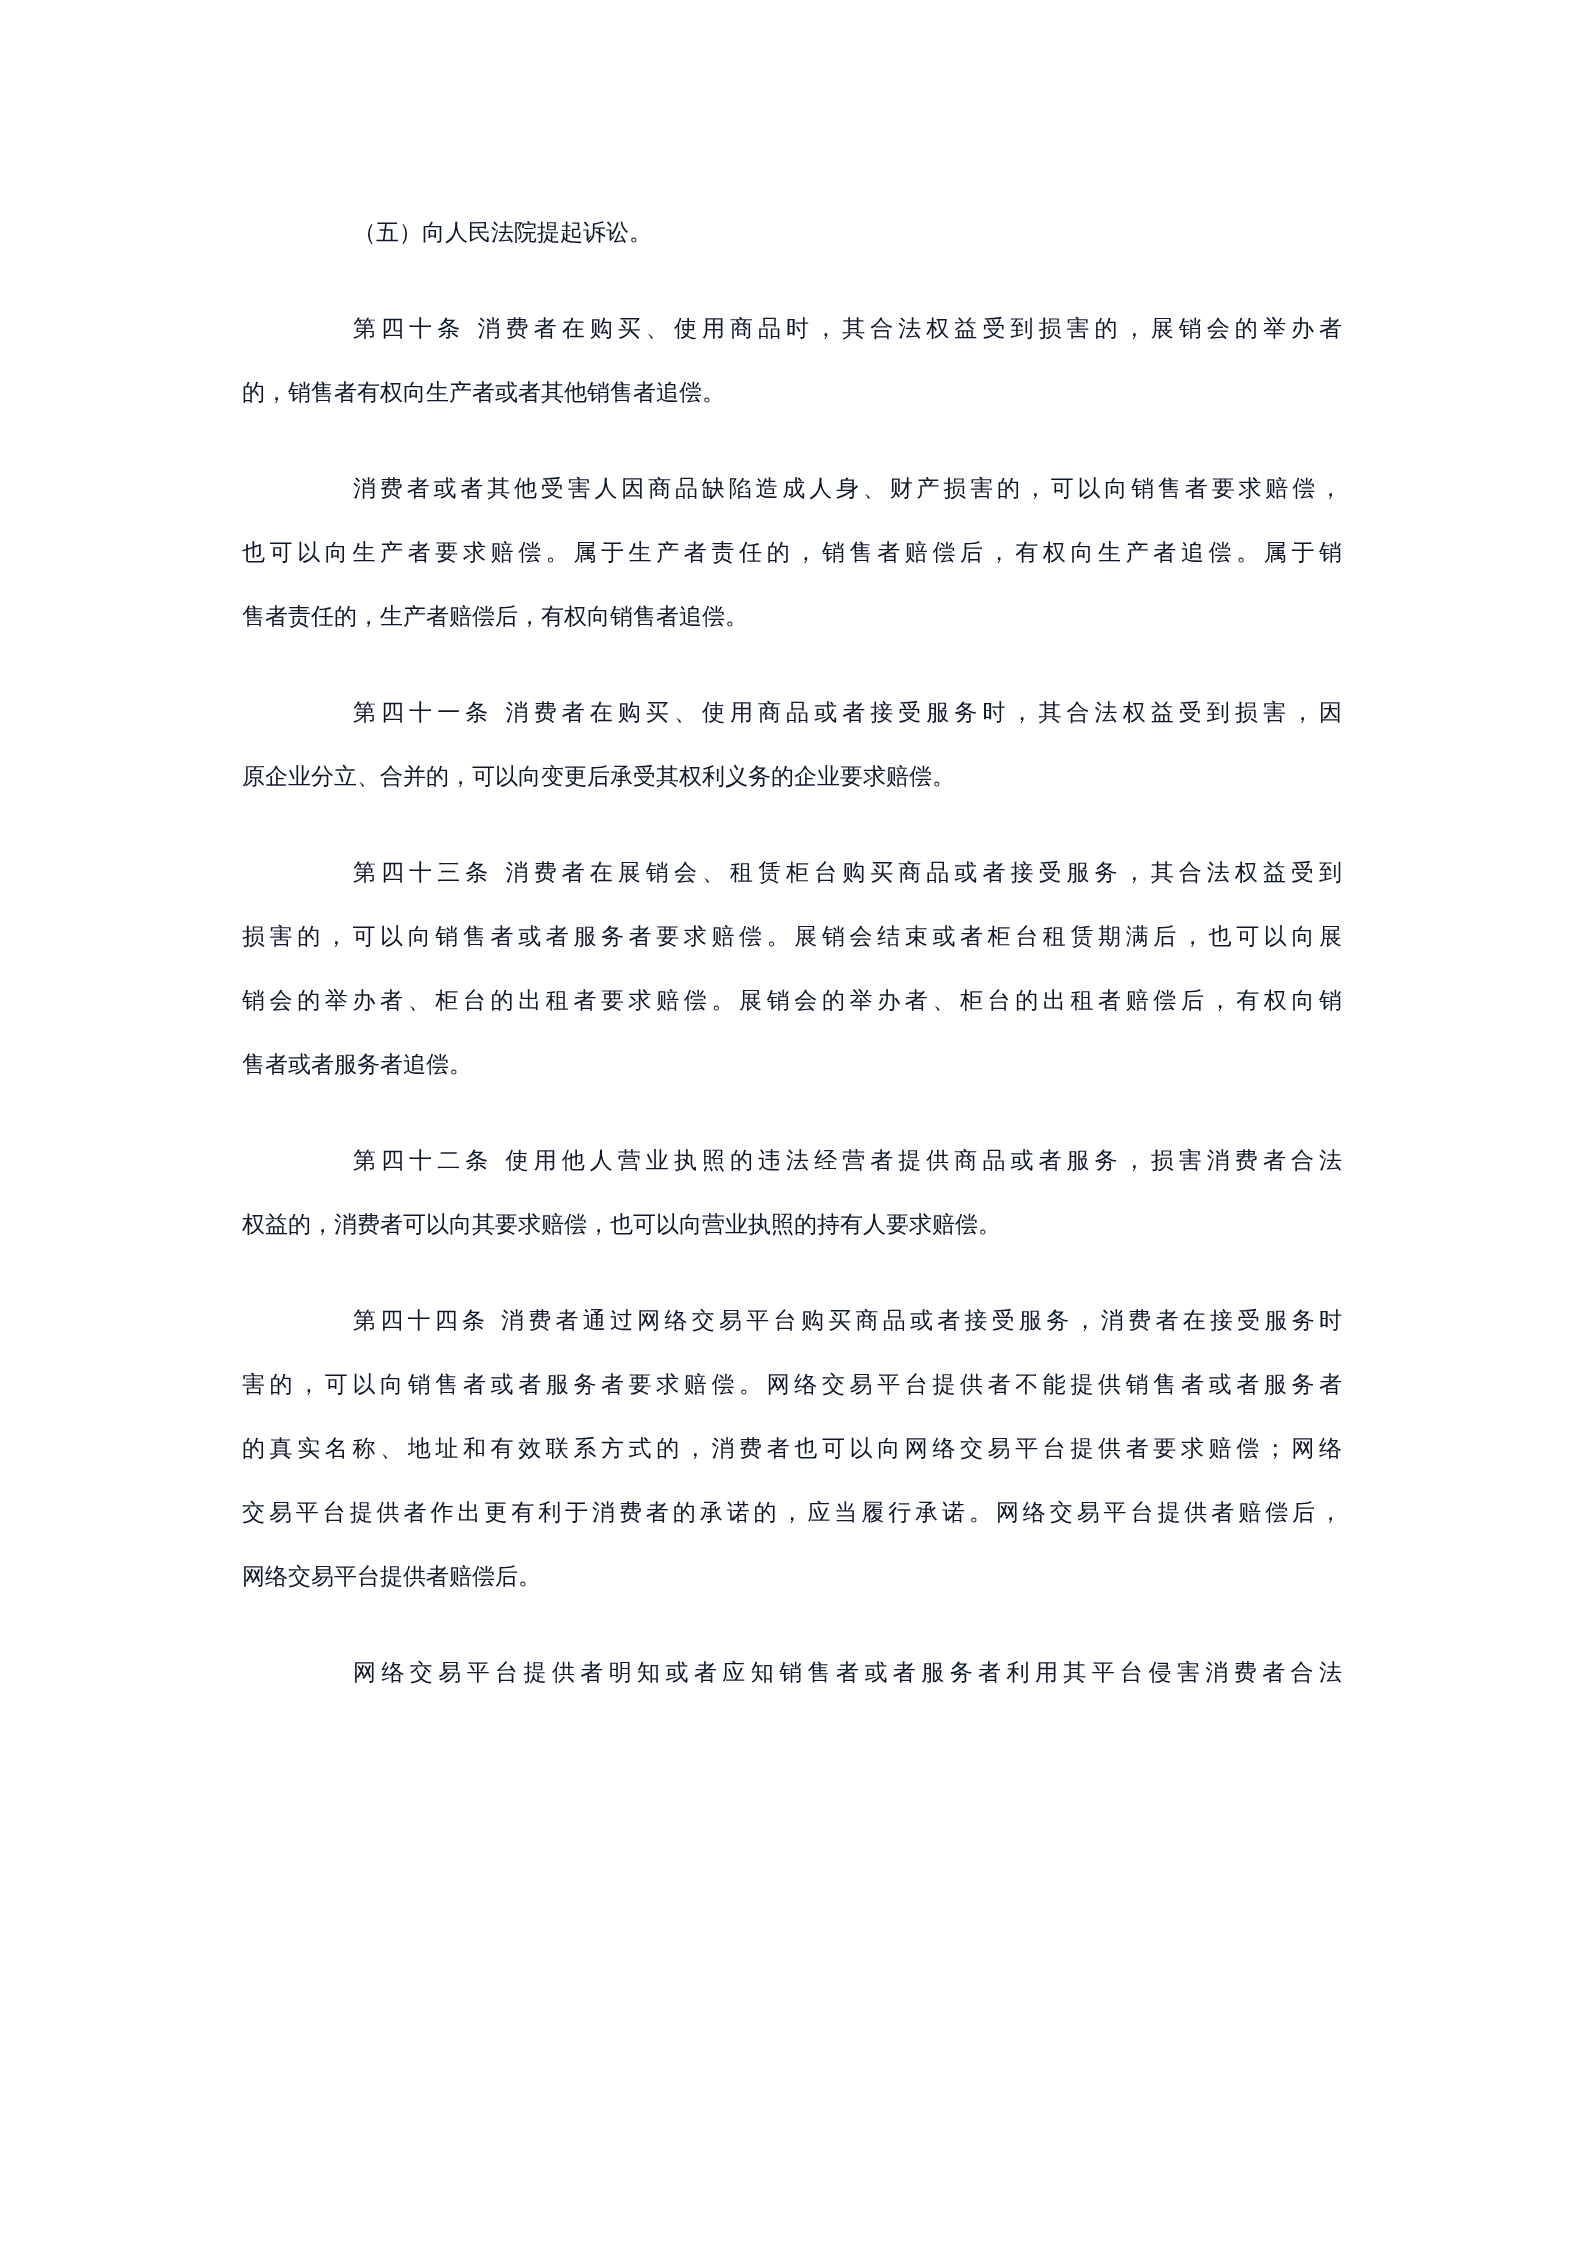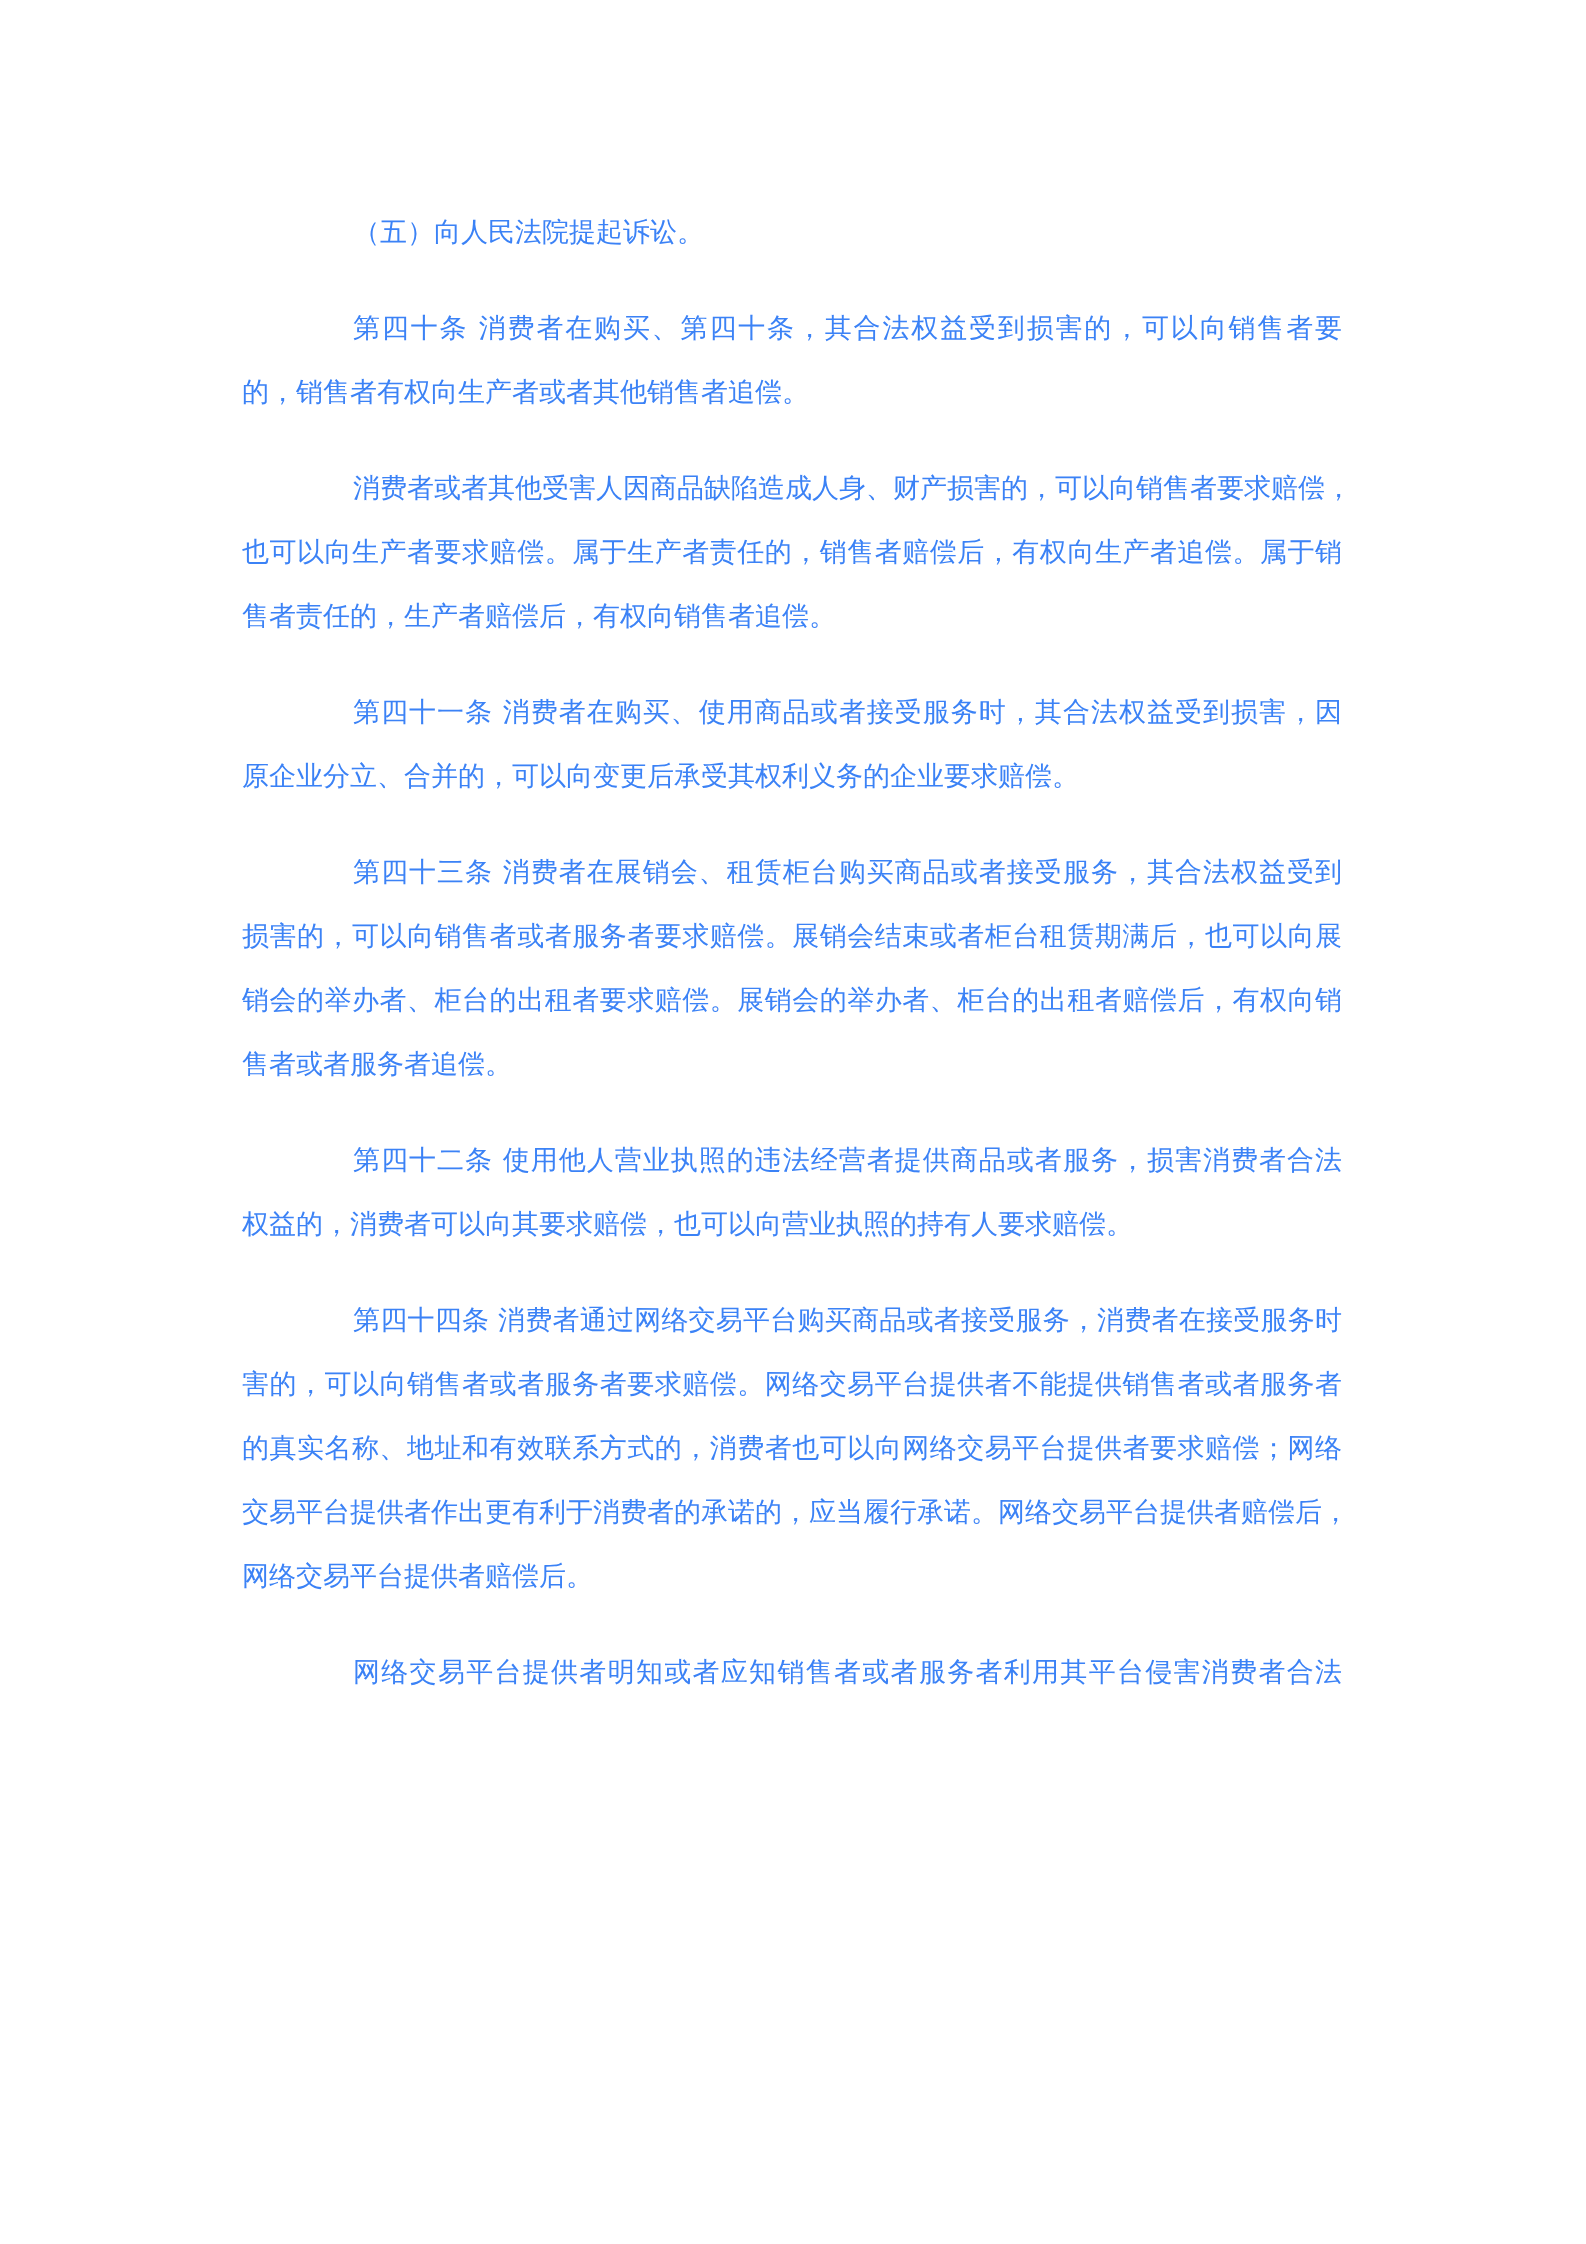--- a/index.html
+++ b/index.html
@@ -1,39 +1,39 @@
 <!DOCTYPE html>
 <html><head>
 <meta charset="utf-8">
 <style>
   html, body { margin: 0; padding: 0; background: #ffffff; }
   body { width: 1586px; height: 2244px; position: relative; overflow: hidden; }
   .page {
     position: absolute; left: 242px; top: 200px; width: 1100px;
     font-family: "DejaVu Serif", "Liberation Serif", serif;
-    font-size: 27px; color: #3b82f6;
+    font-size: 23px; color: #0f172a;
   }
   .para { margin: 0 0 32px 0; }
   .line {
     height: 64px; line-height: 64px; white-space: nowrap;
     display: block; text-align: justify; text-align-last: justify;
   }
   .line.indent { padding-left: 111px; }
   .line.last { text-align: left; text-align-last: left; }
 </style>
 </head>
 <body>
 
 <div class="page">
   <div class="para">
     <span class="line indent last">（五）向人民法院提起诉讼。</span>
   </div>
 
   <div class="para">
-    <span class="line indent">第四十条 消费者在购买、第四十条，其合法权益受到损害的，可以向销售者要</span>
+    <span class="line indent">第四十条 消费者在购买、使用商品时，其合法权益受到损害的，展销会的举办者</span>
     <span class="line last">的，销售者有权向生产者或者其他销售者追偿。</span>
   </div>
 
   <div class="para">
     <span class="line indent">消费者或者其他受害人因商品缺陷造成人身、财产损害的，可以向销售者要求赔偿，</span>
     <span class="line">也可以向生产者要求赔偿。属于生产者责任的，销售者赔偿后，有权向生产者追偿。属于销</span>
     <span class="line last">售者责任的，生产者赔偿后，有权向销售者追偿。</span>
   </div>
 
 

